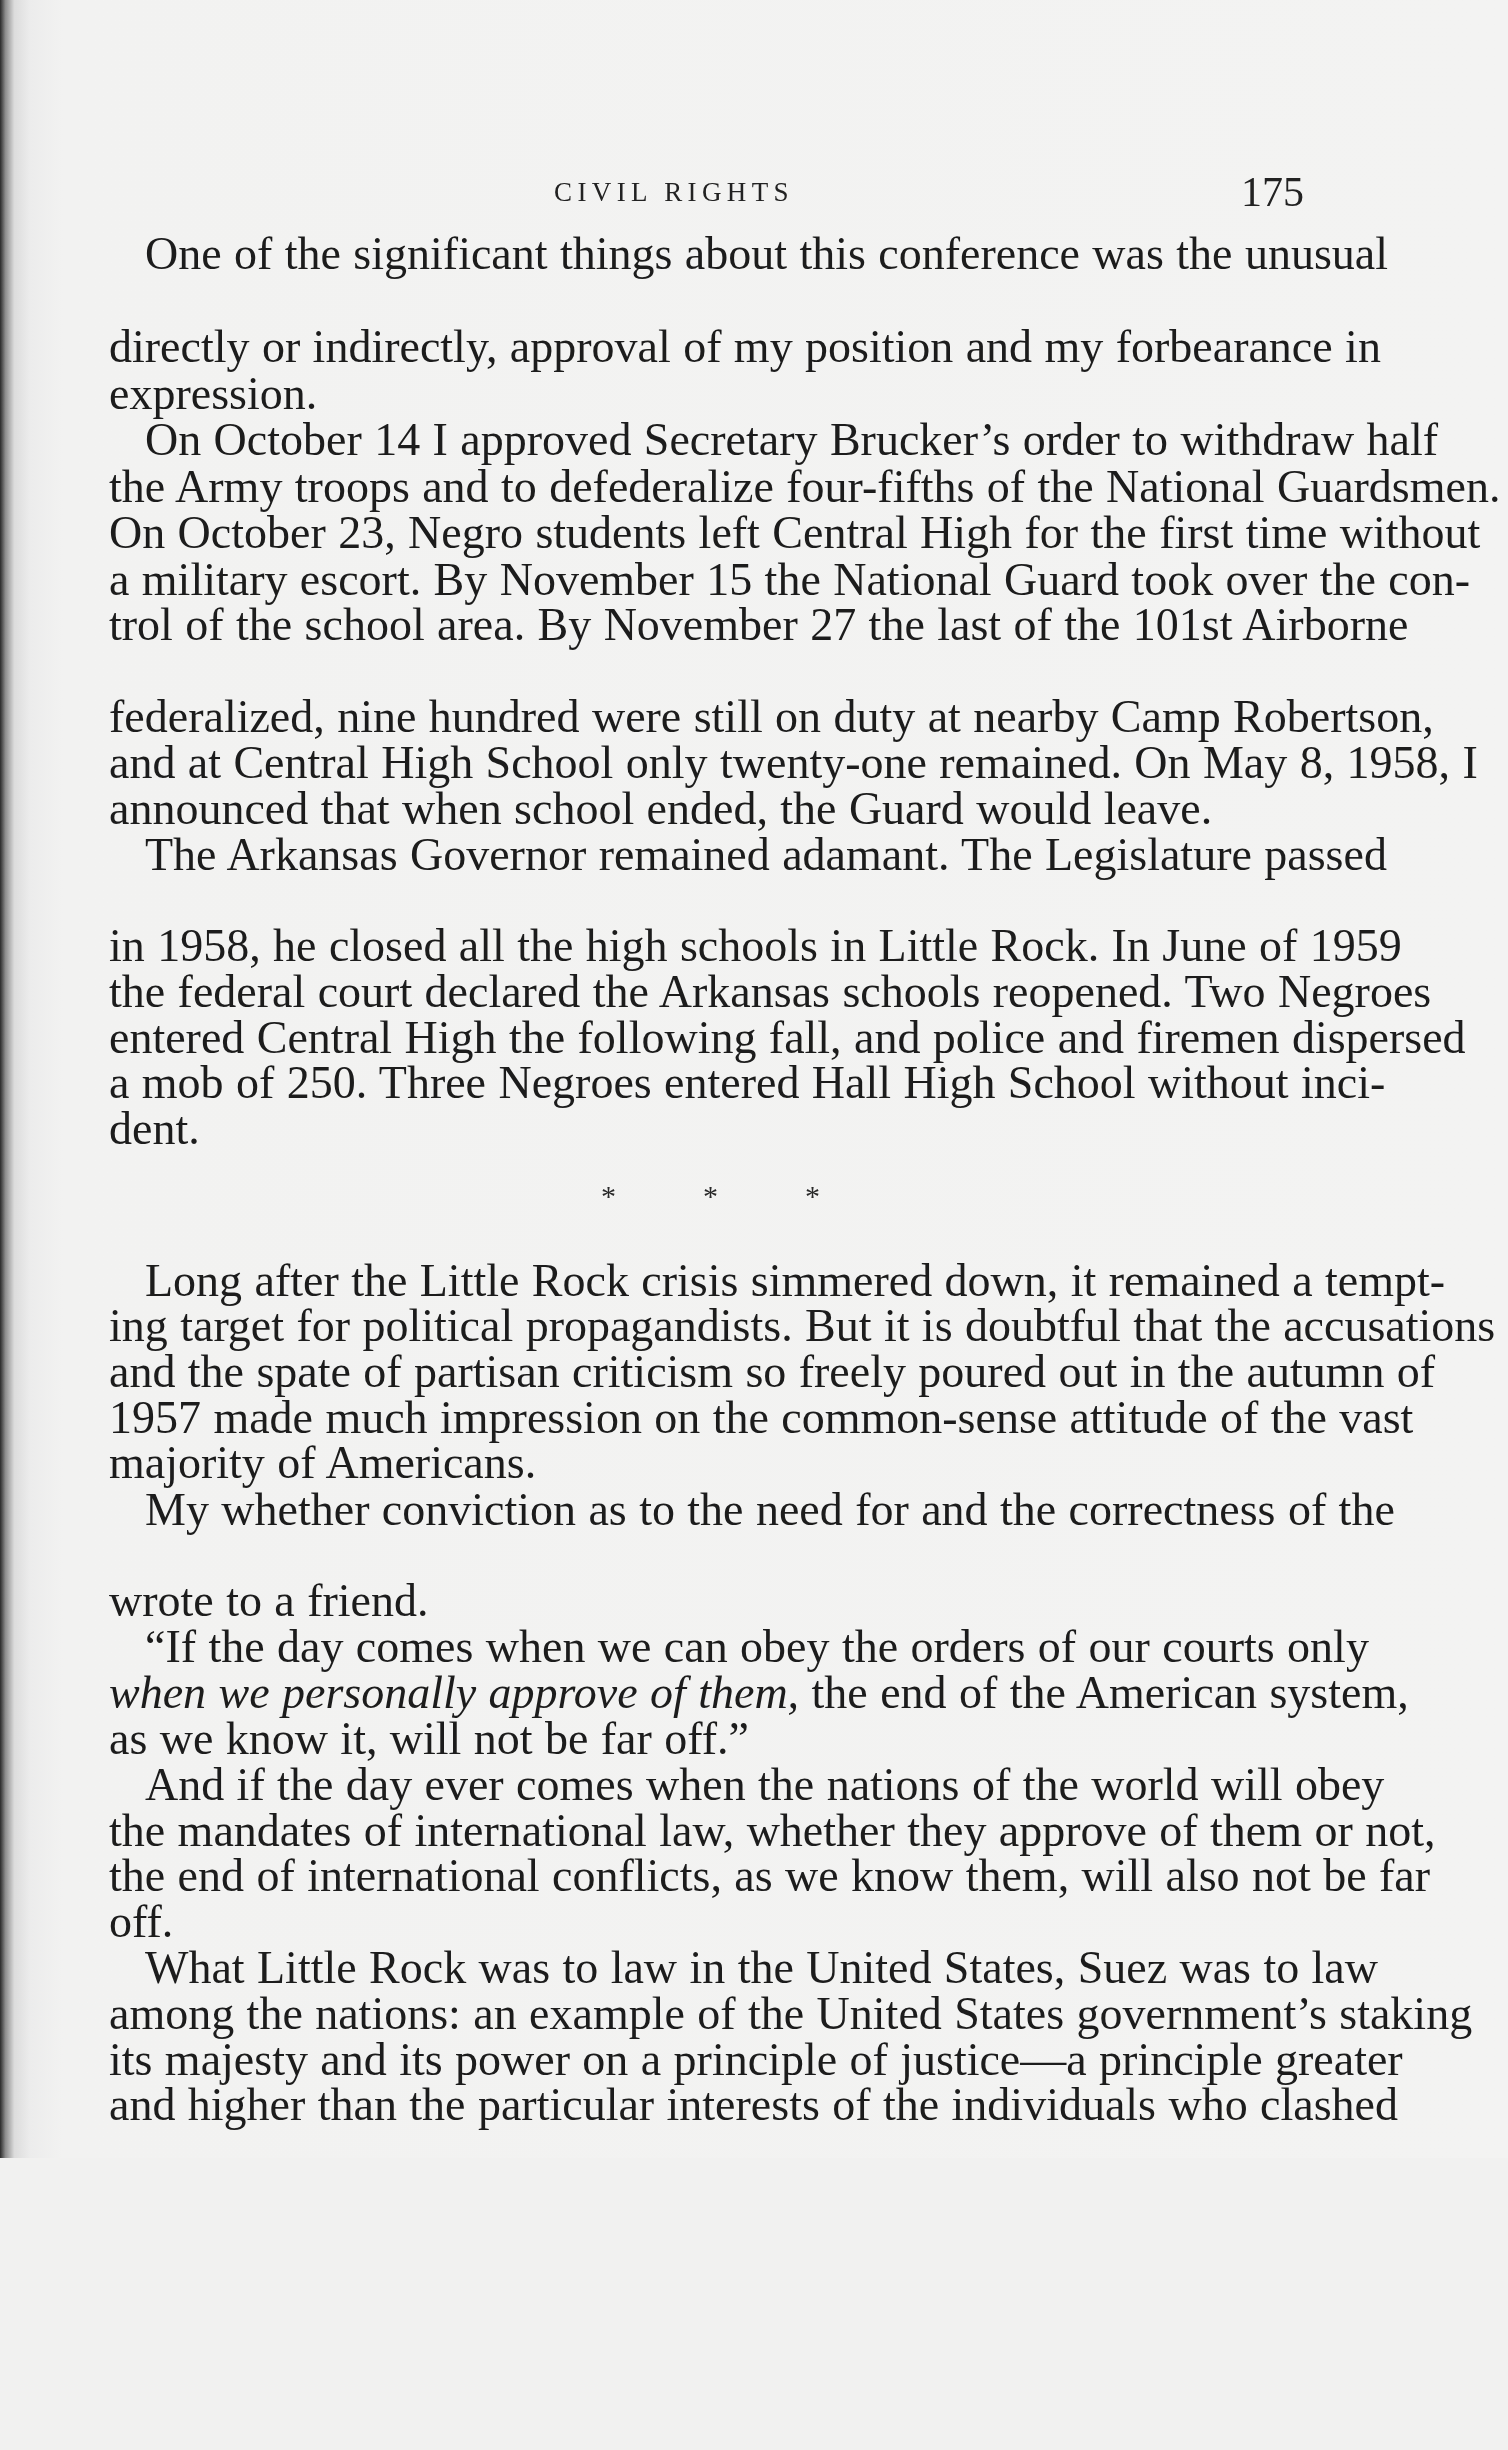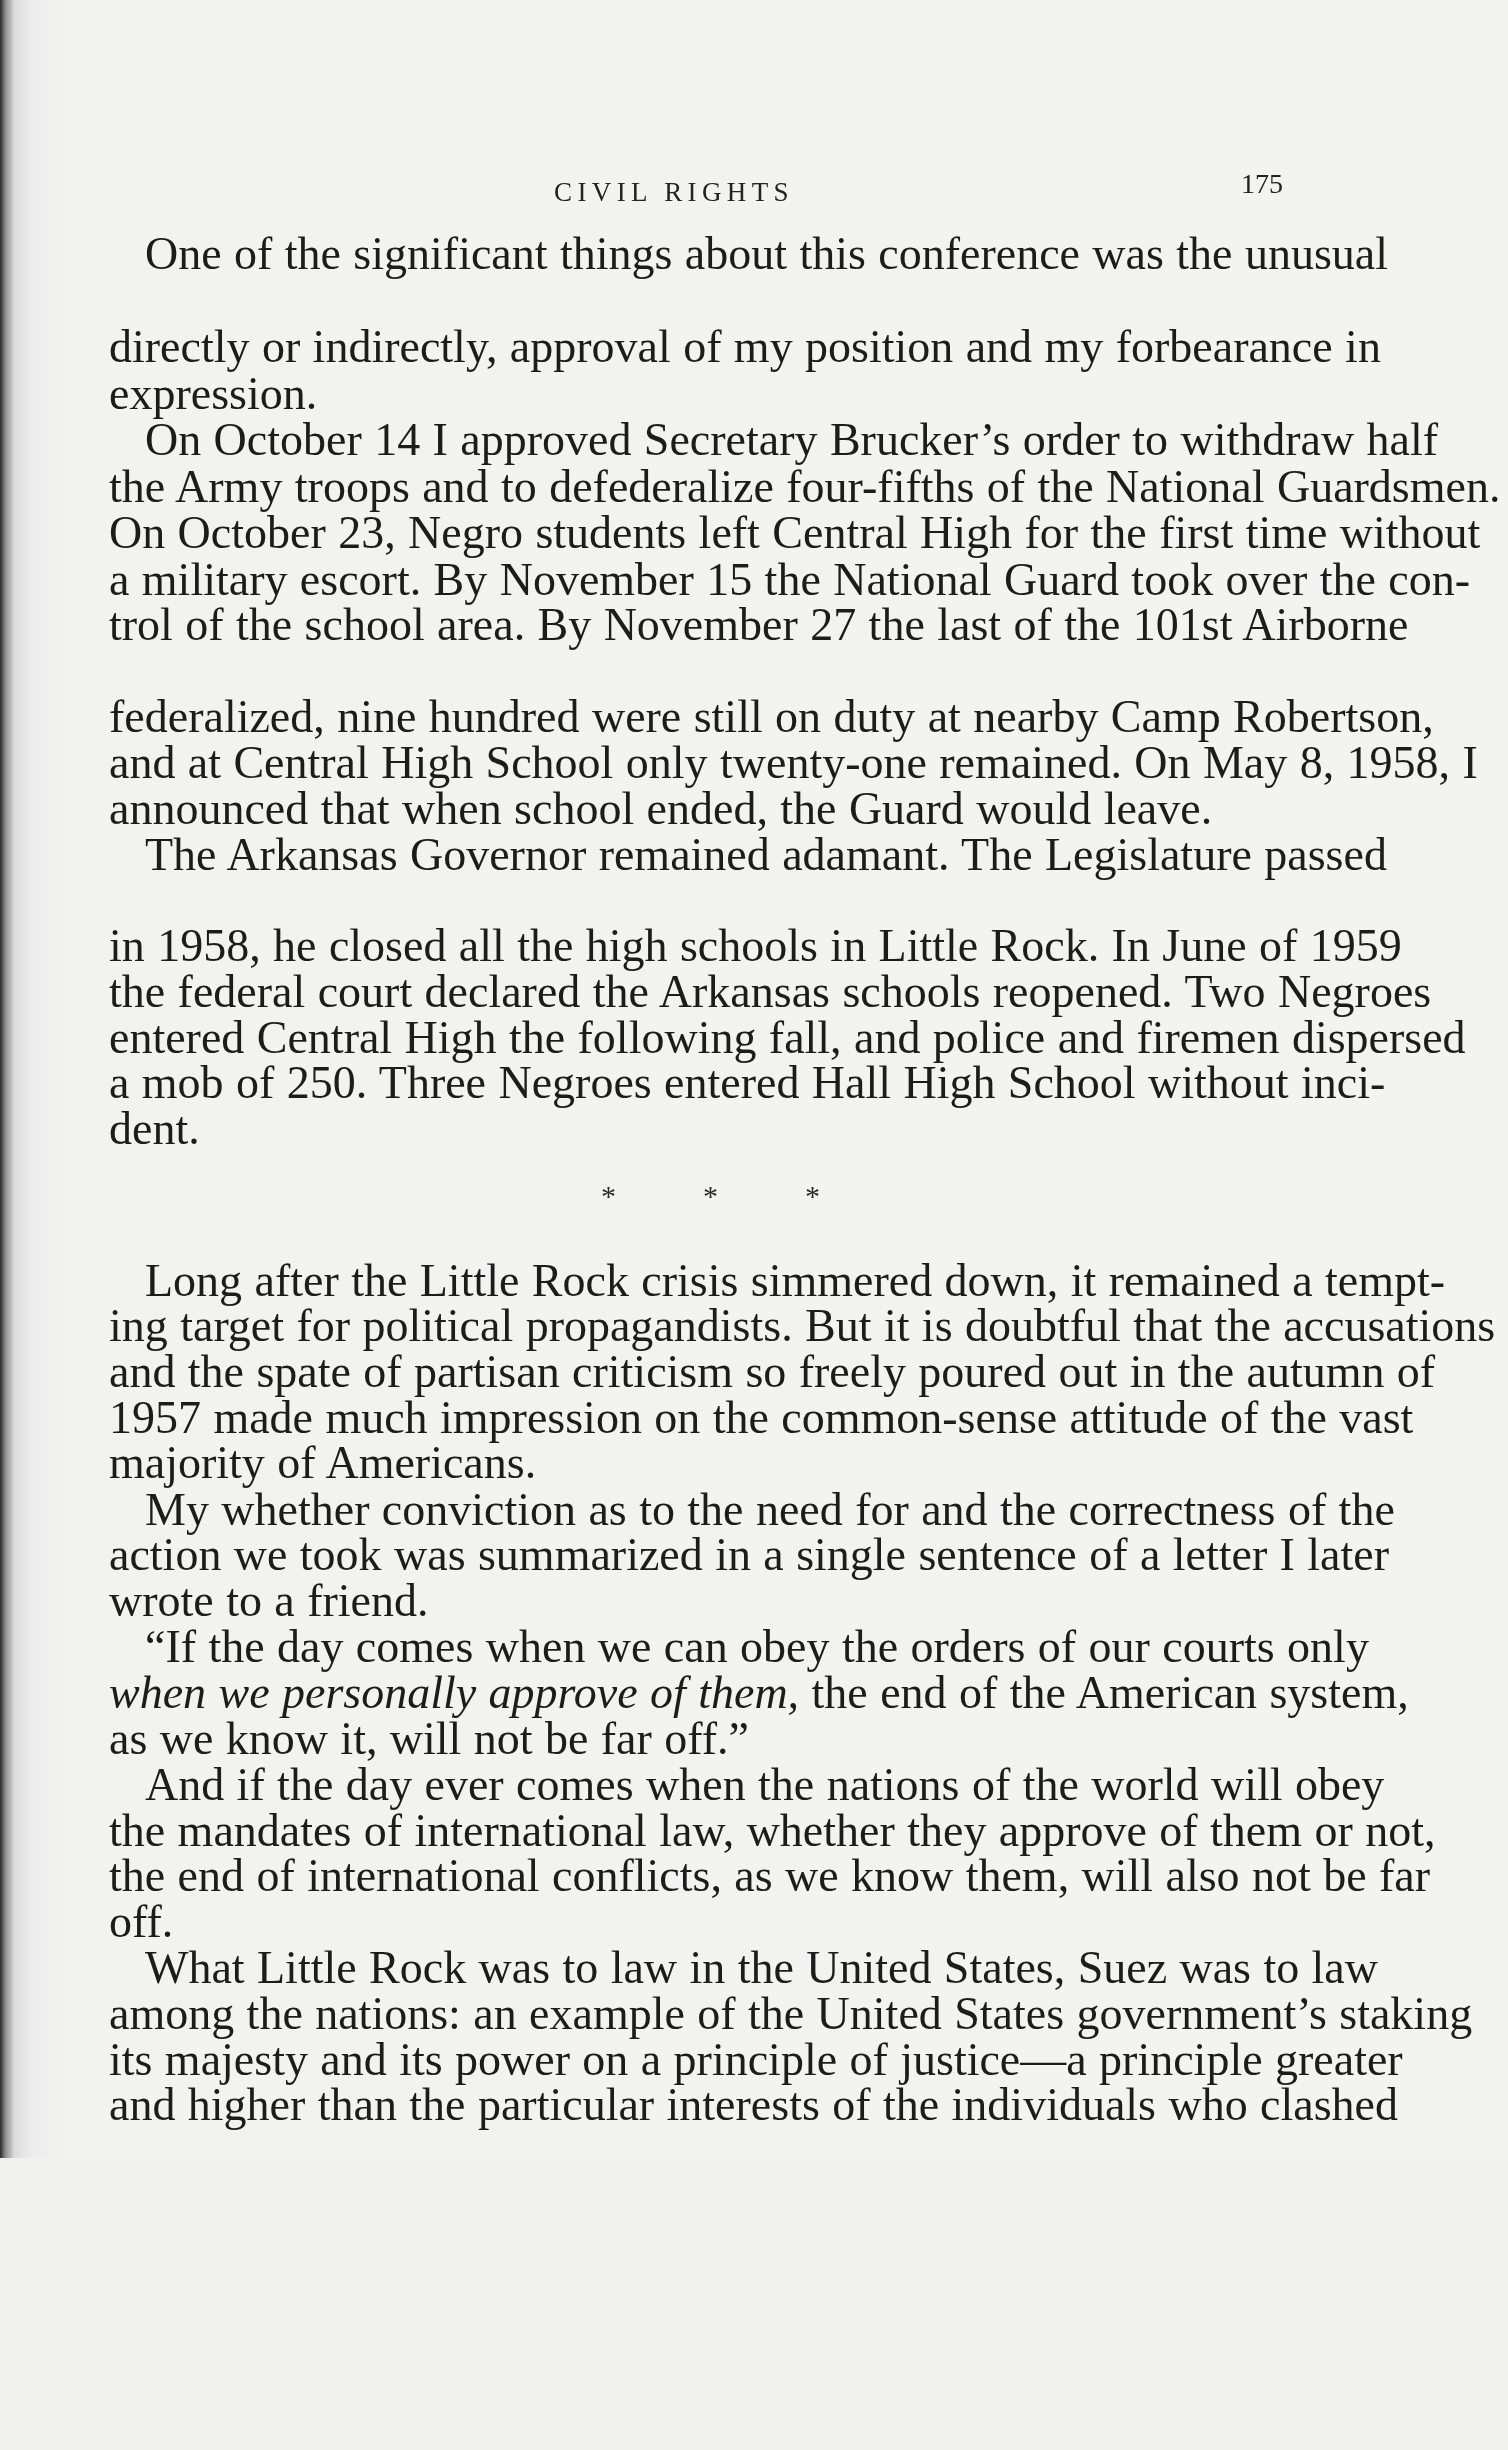--- a/index.html
+++ b/index.html
@@ -27,21 +27,21 @@
     top: 177px;
     left: 554px;
     font-size: 27px;
     letter-spacing: 5.4px;
     color: #222;
   }
   .folio {
     position: absolute;
     top: 168px;
     left: 1241px;
-    font-size: 28px;
+    font-size: 42px;
     color: #222;
   }
   .line {
     position: absolute;
     left: 109px;
     width: 1198px;
     font-size: 46px;
     line-height: 39px;
     white-space: nowrap;
     text-align: justify;
@@ -104,21 +104,20 @@
     <span>*</span>
   </div>
 
   <div class="line indent" style="top:1261px">Long after the Little Rock crisis simmered down, it remained a tempt-</div>
   <div class="line" style="top:1306px">ing target for political propagandists. But it is doubtful that the accusations</div>
   <div class="line" style="top:1352px">and the spate of partisan criticism so freely poured out in the autumn of</div>
   <div class="line" style="top:1398px">1957 made much impression on the common-sense attitude of the vast</div>
   <div class="line last" style="top:1443px">majority of Americans.</div>
 
   <div class="line indent" style="top:1490px">My whether conviction as to the need for and the correctness of the</div>
-  <div class="line" style="top:1535px">action we took was summarized in a single sentence of a letter I later</div>
   <div class="line last" style="top:1581px">wrote to a friend.</div>
 
   <div class="line indent" style="top:1627px">“If the day comes when we can obey the orders of our courts only</div>
   <div class="line" style="top:1673px"><em>when we personally approve of them,</em> <span>the end of the American system,</span></div>
   <div class="line last" style="top:1719px">as we know it, will not be far off.”</div>
 
   <div class="line indent" style="top:1765px">And if the day ever comes when the nations of the world will obey</div>
   <div class="line" style="top:1811px">the mandates of international law, whether they approve of them or not,</div>
   <div class="line" style="top:1856px">the end of international conflicts, as we know them, will also not be far</div>
   <div class="line last" style="top:1902px">off.</div>

